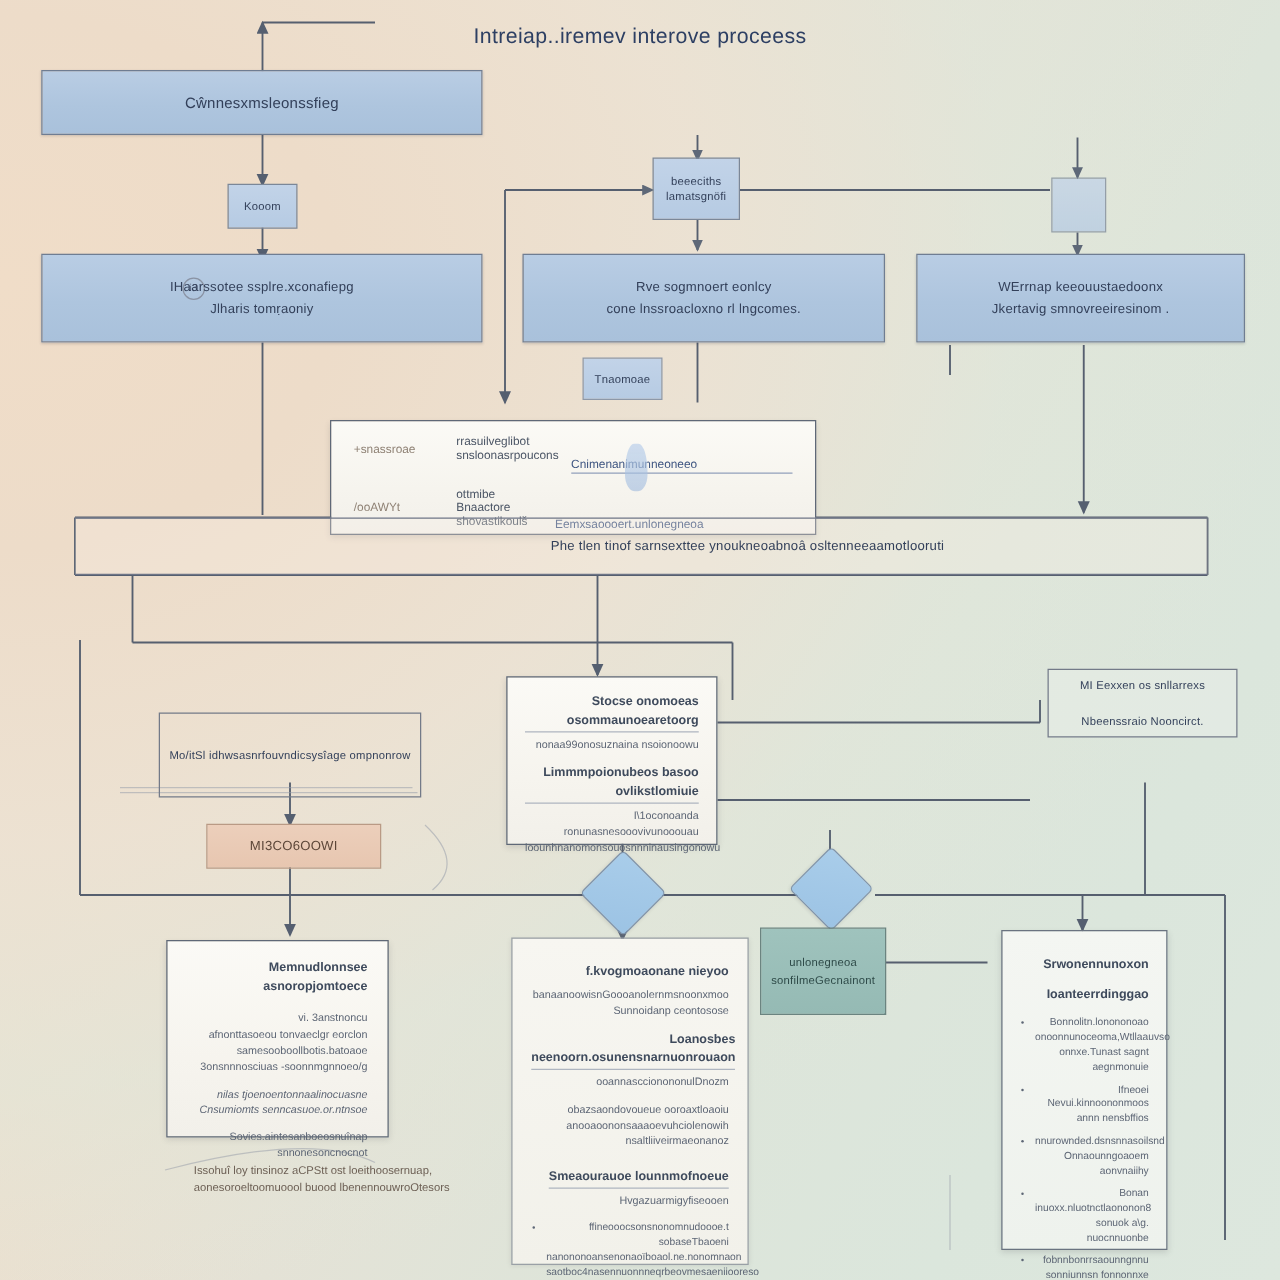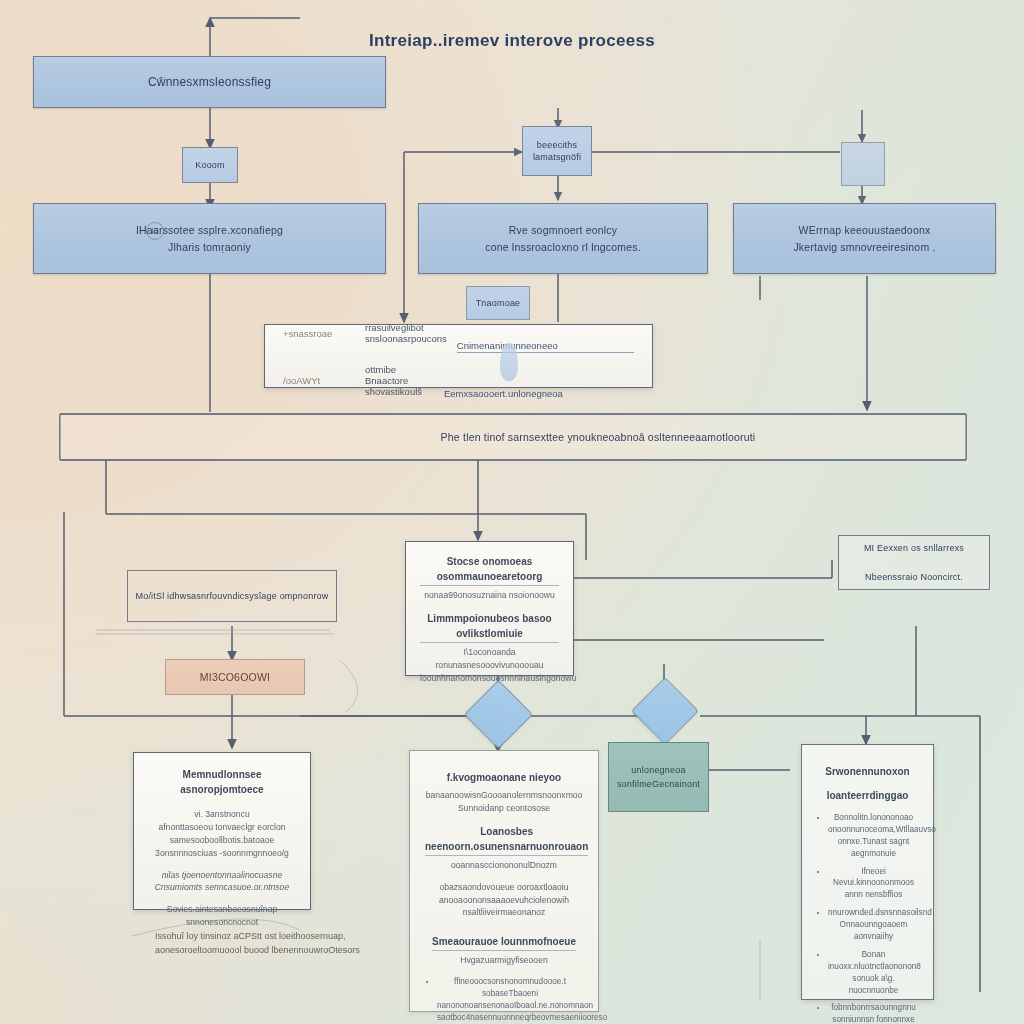--- a/index.html
+++ b/index.html
@@ -75,38 +75,37 @@
     background:transparent;
     border:1.6px solid #737a88;
     gap:16px;
   }
 
   .t-title{
     position:absolute;
     width:100%;
     text-align:center;
     font-size:17px;
-    font-weight:700;
+    font-weight:400;
     color:#2d3f63;
     letter-spacing:.3px;
-    margin-top:12px;
   }
 
   .lbl{display:block;}
   .lbl.sm{font-size:10.5px;}
   .lbl.xs{font-size:9px;}
   .lbl.md{font-size:12px;}
 
   
   .doc{
     position:absolute;
     box-sizing:border-box;
     padding:12px 14px;
     color:#4a5464;
-    text-align:center;
+    text-align:right;
     line-height:1.5;
   }
   .doc h4{
     margin:0 0 3px 0;
     font-size:10px;
     font-weight:700;
     color:#3e4a5c;
     border-bottom:1px solid #aeb5c0;
     padding-bottom:1px;
     display:inline-block;
@@ -275,39 +274,39 @@
 
   <div class="node blue" style="left:733px;top:203px;width:263px;height:71px;flex-direction:column;gap:2px;">
     <span class="lbl sm blur">WErrnap keeouustaedoonx</span>
     <span class="lbl sm blur">Jkertavig smnovreeiresinom .</span>
   </div>
 
   <div class="node blue-lite" style="left:466px;top:286px;width:64px;height:34px;border-color:#8d98a8;">
     <span class="lbl xs blur">Tnaomoae</span>
   </div>
 
-  <div class="paper rowtable" style="left:264px;top:324px;width:389px;height:64px;">
+  <div class="paper rowtable" style="left:264px;top:336px;width:389px;height:92px;">
     <div class="trow blur">
       <span class="c1">+snassroae</span>
       <span class="c2">rrasuilveglibot snsloonasrpoucons</span>
       <span class="c3 u">Cnimenanimunneoneeo</span>
     </div>
     <div class="trow blur">
       <span class="c1">/ooAWYt</span>
       <span class="c2">ottmibe Bnaactore shovastikoulš</span>
       <span class="c3">Eemxsaoooert.unlonegneoa</span>
     </div>
     <div class="vase" style="left:235px;top:18px;"></div>
   </div>
 
   <div class="node band" style="left:60px;top:414px;width:906px;height:46px;justify-content:center;padding-left:170px;">
     <span class="lbl sm blur">Phe tlen tinof sarnsexttee ynoukneoabnoâ osltenneeaamotlooruti</span>
   </div>
 
-  <div class="node ghost" style="left:127px;top:570px;width:210px;height:52px;">
+  <div class="node ghost" style="left:127px;top:570px;width:210px;height:68px;">
     <span class="lbl xs blur">Mo/itSl idhwsasnrfouvndicsysîage ompnonrow</span>
   </div>
 
   <div class="node peach" style="left:165px;top:659px;width:140px;height:36px;">
     <span class="lbl sm blur">MI3CO6OOWI</span>
   </div>
 
   <div class="paper doc blur" style="left:405px;top:541px;width:169px;height:135px;">
     <h4>Stocse onomoeas osommaunoearetoorg</h4>
     <p>nonaa99onosuznaina nsoionoowu</p>

